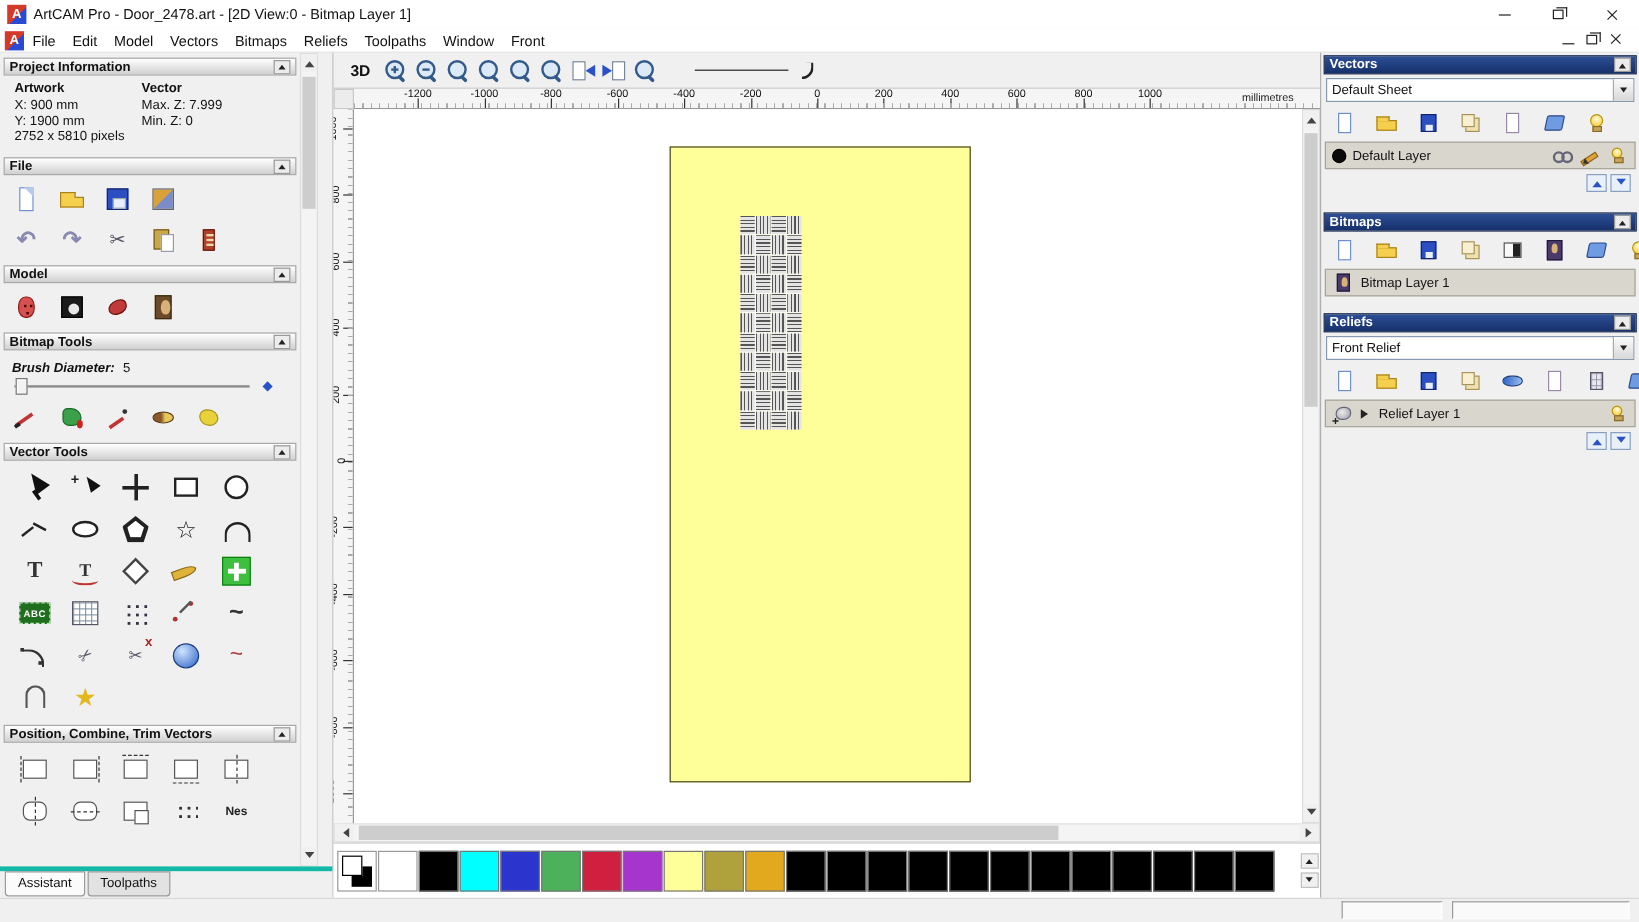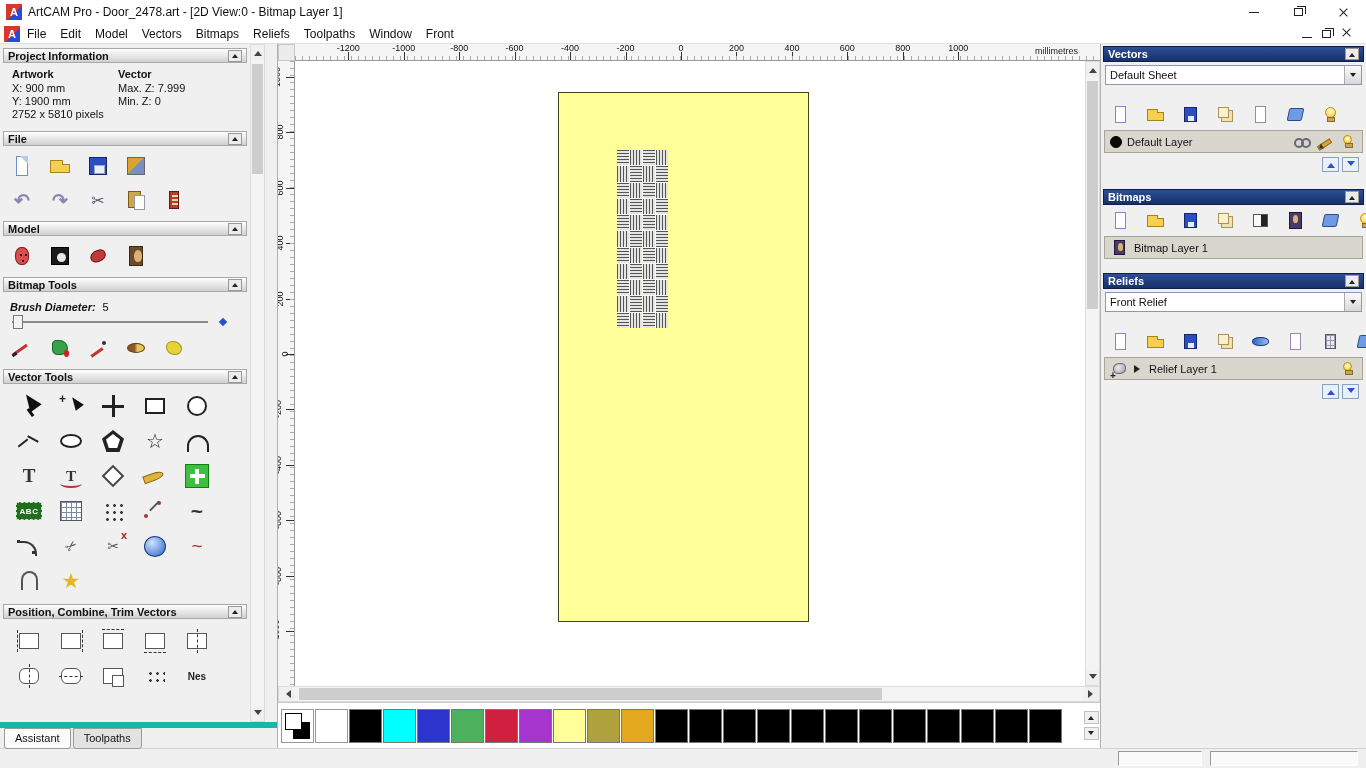--- a/index.html
+++ b/index.html
@@ -60,21 +60,21 @@
 .sb-btn{width:100%;height:15px;display:flex;align-items:center;justify-content:center;background:#f0f0f0}
 .sb-track{flex:1;width:100%;position:relative;display:block}
 .sb-thumb{position:absolute;left:1px;right:1px;background:#cdcdcd;display:block}
 .hscroll{height:16px;display:flex;background:#f4f4f4;border:1px solid #dcdcdc;align-items:center}
 .hscroll .sb-btn{width:16px;height:100%}
 .hs-track{flex:1;height:100%;position:relative;display:block}
 .hs-thumb{position:absolute;top:1px;bottom:1px;left:4px;width:74%;background:#cdcdcd;display:block}
 .left-spacer{flex:1;background:#f0f0f0}
 
 
-.ltabs,.rtabs{height:26px;display:flex;align-items:center;padding:1px 4px;gap:2px;background:#f0f0f0;border-top:6px solid #14b8a6}
+.ltabs,.rtabs{height:26px;display:flex;align-items:flex-end;padding:1px 4px;gap:2px;background:#f0f0f0;border-top:4px solid #14b8a6}
 .ltab{padding:3px 10px 4px;border:1px solid #9a9a9a;background:#e2e2e2;border-radius:0 0 3px 3px}
 .ltab.active{background:#fbfbfb}
 
 
 .canvas-toolbar{height:30px;display:flex;align-items:center;padding:0 8px;gap:3px;border-bottom:1px solid #c8c8c8}
 .tb-3d{font-weight:bold;font-size:13px;padding:2px 6px}
 .tb-icons{display:flex;gap:2px;align-items:center}
 .line-preview{width:78px;height:1px;background:#222;margin-left:26px;display:inline-block}
 .pen-glyph{width:10px;height:14px;border-right:2px solid #222;border-bottom:2px solid #222;border-radius:0 0 10px 0;margin-left:8px;display:inline-block}
 .ruler-row{height:17px;display:flex}
@@ -107,21 +107,21 @@
 .special .sw-b{position:absolute;right:3px;bottom:3px;width:17px;height:17px;background:#000;display:block}
 .special .sw-w{position:absolute;left:3px;top:3px;width:17px;height:17px;background:#fff;border:1px solid #000;display:block}
 .pal-arrows{width:18px;display:flex;flex-direction:column;justify-content:center;gap:3px;align-items:center}
 .pal-btn{width:15px;height:13px;border:1px solid #c0c0c0;background:#f0f0f0;display:flex;align-items:center;justify-content:center}
 
 
 .rsec-hdr{display:flex;align-items:center;background:linear-gradient(#2c4f96,#16306a);color:#fff;font-weight:bold;
   height:16px;margin:2px 2px 0;padding:0 4px;border:1px solid #0e2048}
 .rsec-hdr.mt{margin-top:14px}
 .rsec-hdr .t{flex:1}
-.combo{height:20px;margin:3px 4px 14px;background:#fff;border:1px solid #8a9aae;display:flex;align-items:center}
+.combo{height:20px;margin:3px 4px 2px;background:#fff;border:1px solid #8a9aae;display:flex;align-items:center}
 .combo .v{flex:1;padding-left:4px}
 .combo .cbtn{width:17px;height:100%;background:linear-gradient(#fafafa,#d8d8d8);border-left:1px solid #aaa;display:flex;align-items:center;justify-content:center}
 .icons-row{display:flex;align-items:center;gap:14px;padding:5px 9px 4px}
 .icons-row .icon{width:21px;height:21px}
 .layer-row{height:23px;margin:1px 3px;background:#d9d6cd;border:1px solid #a8a49a;display:flex;align-items:center;padding:0 5px;gap:5px}
 .layer-row .lname{flex:1}
 .layer-row .icon{width:19px;height:19px}
 .row-icons{display:flex;gap:4px;align-items:center}
 .row-icons .icon{width:19px;height:19px}
 .layer-dot{width:12px;height:12px;border-radius:50%;background:#0a0a0a;border:1px solid #000;flex:none;display:block}
@@ -465,20 +465,36 @@
       </div>
       <div class="left-spacer"></div>
     </div>
     <div class="ltabs">
         <span class="ltab active">Assistant</span>
         <span class="ltab">Toolpaths</span>
       </div>
   </div>
 
   <div class="center">
+    <div class="canvas-toolbar">
+      <span class="tb-3d">3D</span>
+      <span class="tb-icons">
+          <span class="icon ic-zoom-in"></span>
+          <span class="icon ic-zoom-out"></span>
+          <span class="icon ic-zoom-window"></span>
+          <span class="icon ic-zoom-object"></span>
+          <span class="icon ic-zoom-page"></span>
+          <span class="icon ic-zoom-pan"></span>
+          <span class="icon ic-toggle-bitmap-prev"></span>
+          <span class="icon ic-toggle-bitmap-next"></span>
+          <span class="icon ic-zoom-previous"></span>
+        </span>
+      <span class="line-preview"></span>
+      <span class="pen-glyph"></span>
+    </div>
     <div class="ruler-row">
       <div class="ruler-corner"></div>
       <div class="h-ruler">
         <span class="unit-label">millimetres</span>
       <span class="h-tick" style="left: 53.24px;">
             <span class="h-label">-1200</span>
           </span>
           <span class="h-tick" style="left: 108.7px;">
             <span class="h-label">-1000</span>
           </span>

